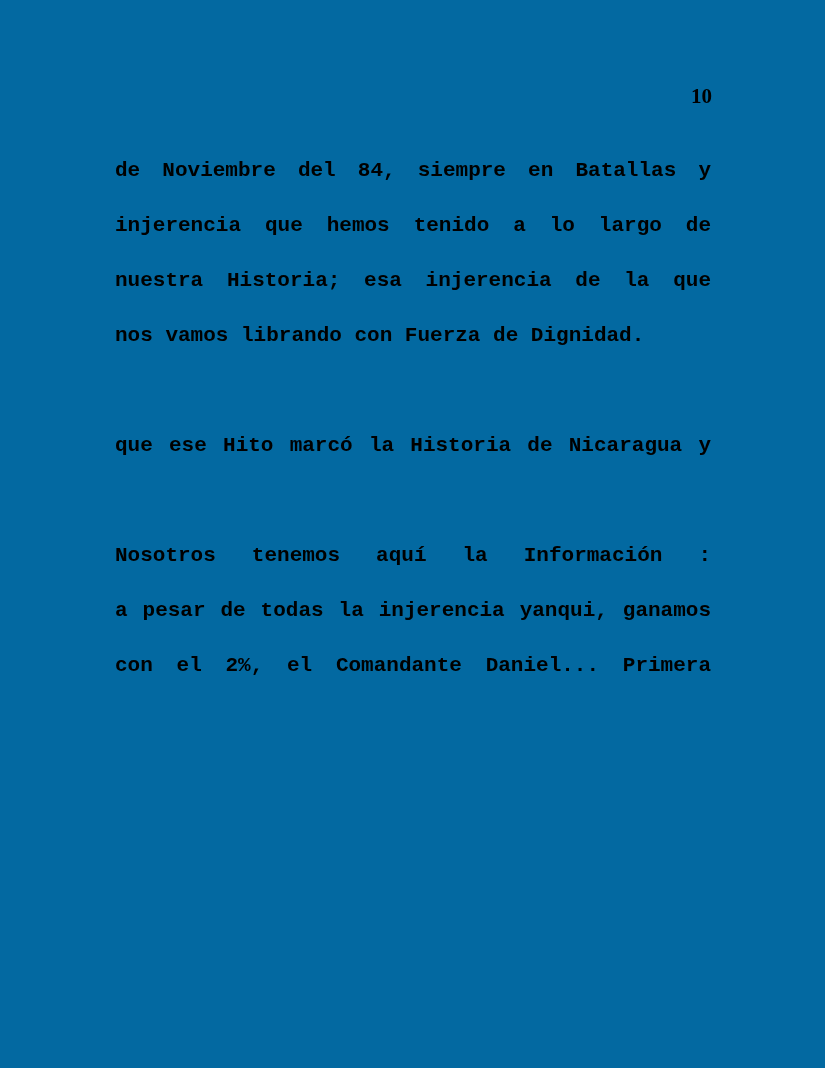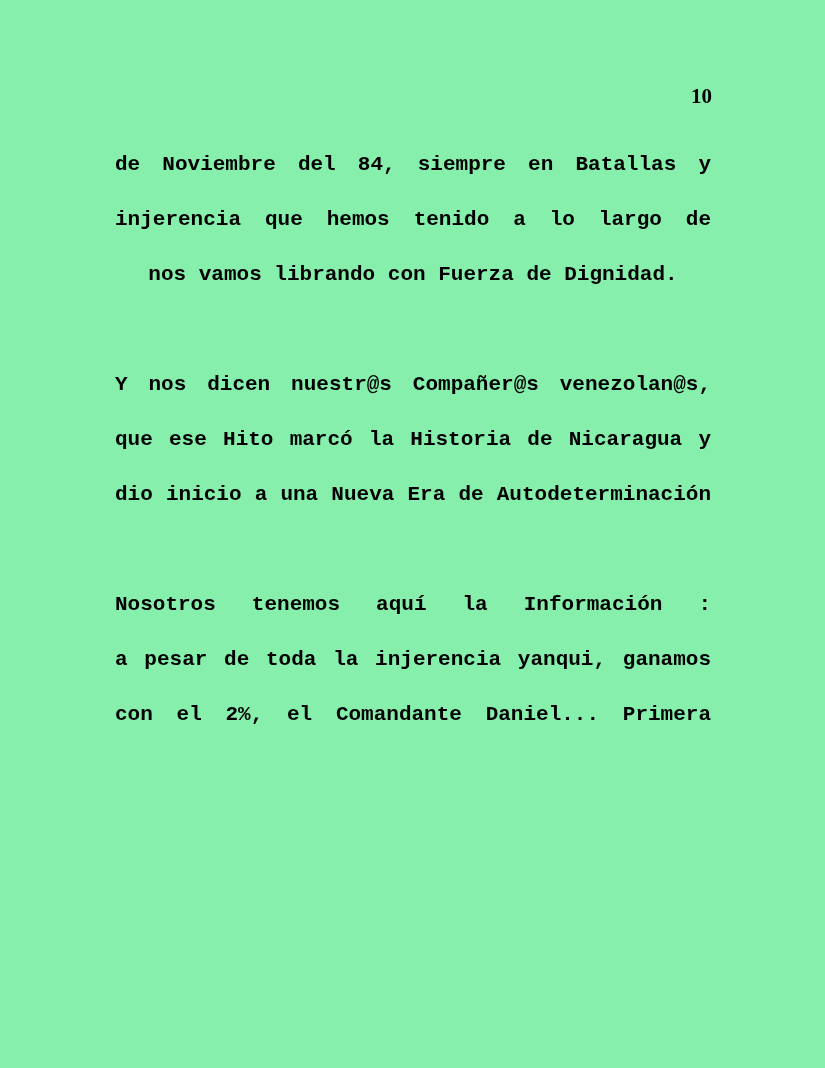--- a/index.html
+++ b/index.html
@@ -4,53 +4,52 @@
 <style>
   html, body {
     margin: 0;
     padding: 0;
     background: #ffffff;
   }
   .page {
     position: relative;
     width: 825px;
     height: 1068px;
-    background: #86efac;
+    background: #0369a1;
     color: #000000;
     overflow: hidden;
   }
   .page-number {
     position: absolute;
     top: 84px;
     right: 113px;
     font-family: "Liberation Serif", serif;
     font-weight: bold;
     font-size: 21px;
     line-height: 24px;
     color: #000000;
   }
   .body-text {
     position: absolute;
     left: 115px;
     right: 114px;
-    top: 137px;
+    top: 143px;
     font-family: "Liberation Mono", "DejaVu Sans Mono", monospace;
     font-weight: bold;
     font-size: 21px;
     line-height: 55px;
     color: #000000;
   }
   .para {
     margin: 0 0 55px 0;
     padding: 0;
   }
   .line {
     height: 55px;
     overflow: hidden;
-    text-align: center;
   }
   .line.just {
     text-align: justify;
   }
   .line.just::after {
     content: "";
     display: inline-block;
     width: 100%;
     height: 0;
   }
@@ -60,29 +59,28 @@
 
 <div class="page">
 
   <div class="page-number">10</div>
 
   <div class="body-text">
 
     <div class="para">
       <div class="line just">de Noviembre del 84, siempre en Batallas y</div>
       <div class="line just">injerencia que hemos tenido a lo largo de</div>
+      <div class="line just">nuestra Historia; esa injerencia de la que</div>
       <div class="line">nos vamos librando con Fuerza de Dignidad.</div>
     </div>
 
     <div class="para">
-      <div class="line just">Y nos dicen nuestr@s Compañer@s venezolan@s,</div>
       <div class="line just">que ese Hito marcó la Historia de Nicaragua y</div>
-      <div class="line just">dio inicio a una Nueva Era de Autodeterminación</div>
     </div>
 
     <div class="para">
       <div class="line just">Nosotros tenemos aquí la Información : Nosotros,</div>
-      <div class="line just">a pesar de toda la injerencia yanqui, ganamos</div>
+      <div class="line just">a pesar de todas la injerencia yanqui, ganamos</div>
       <div class="line just">con el 2%, el Comandante Daniel... Primera</div>
     </div>
 
   </div>
 </div>
 
 </body></html>

